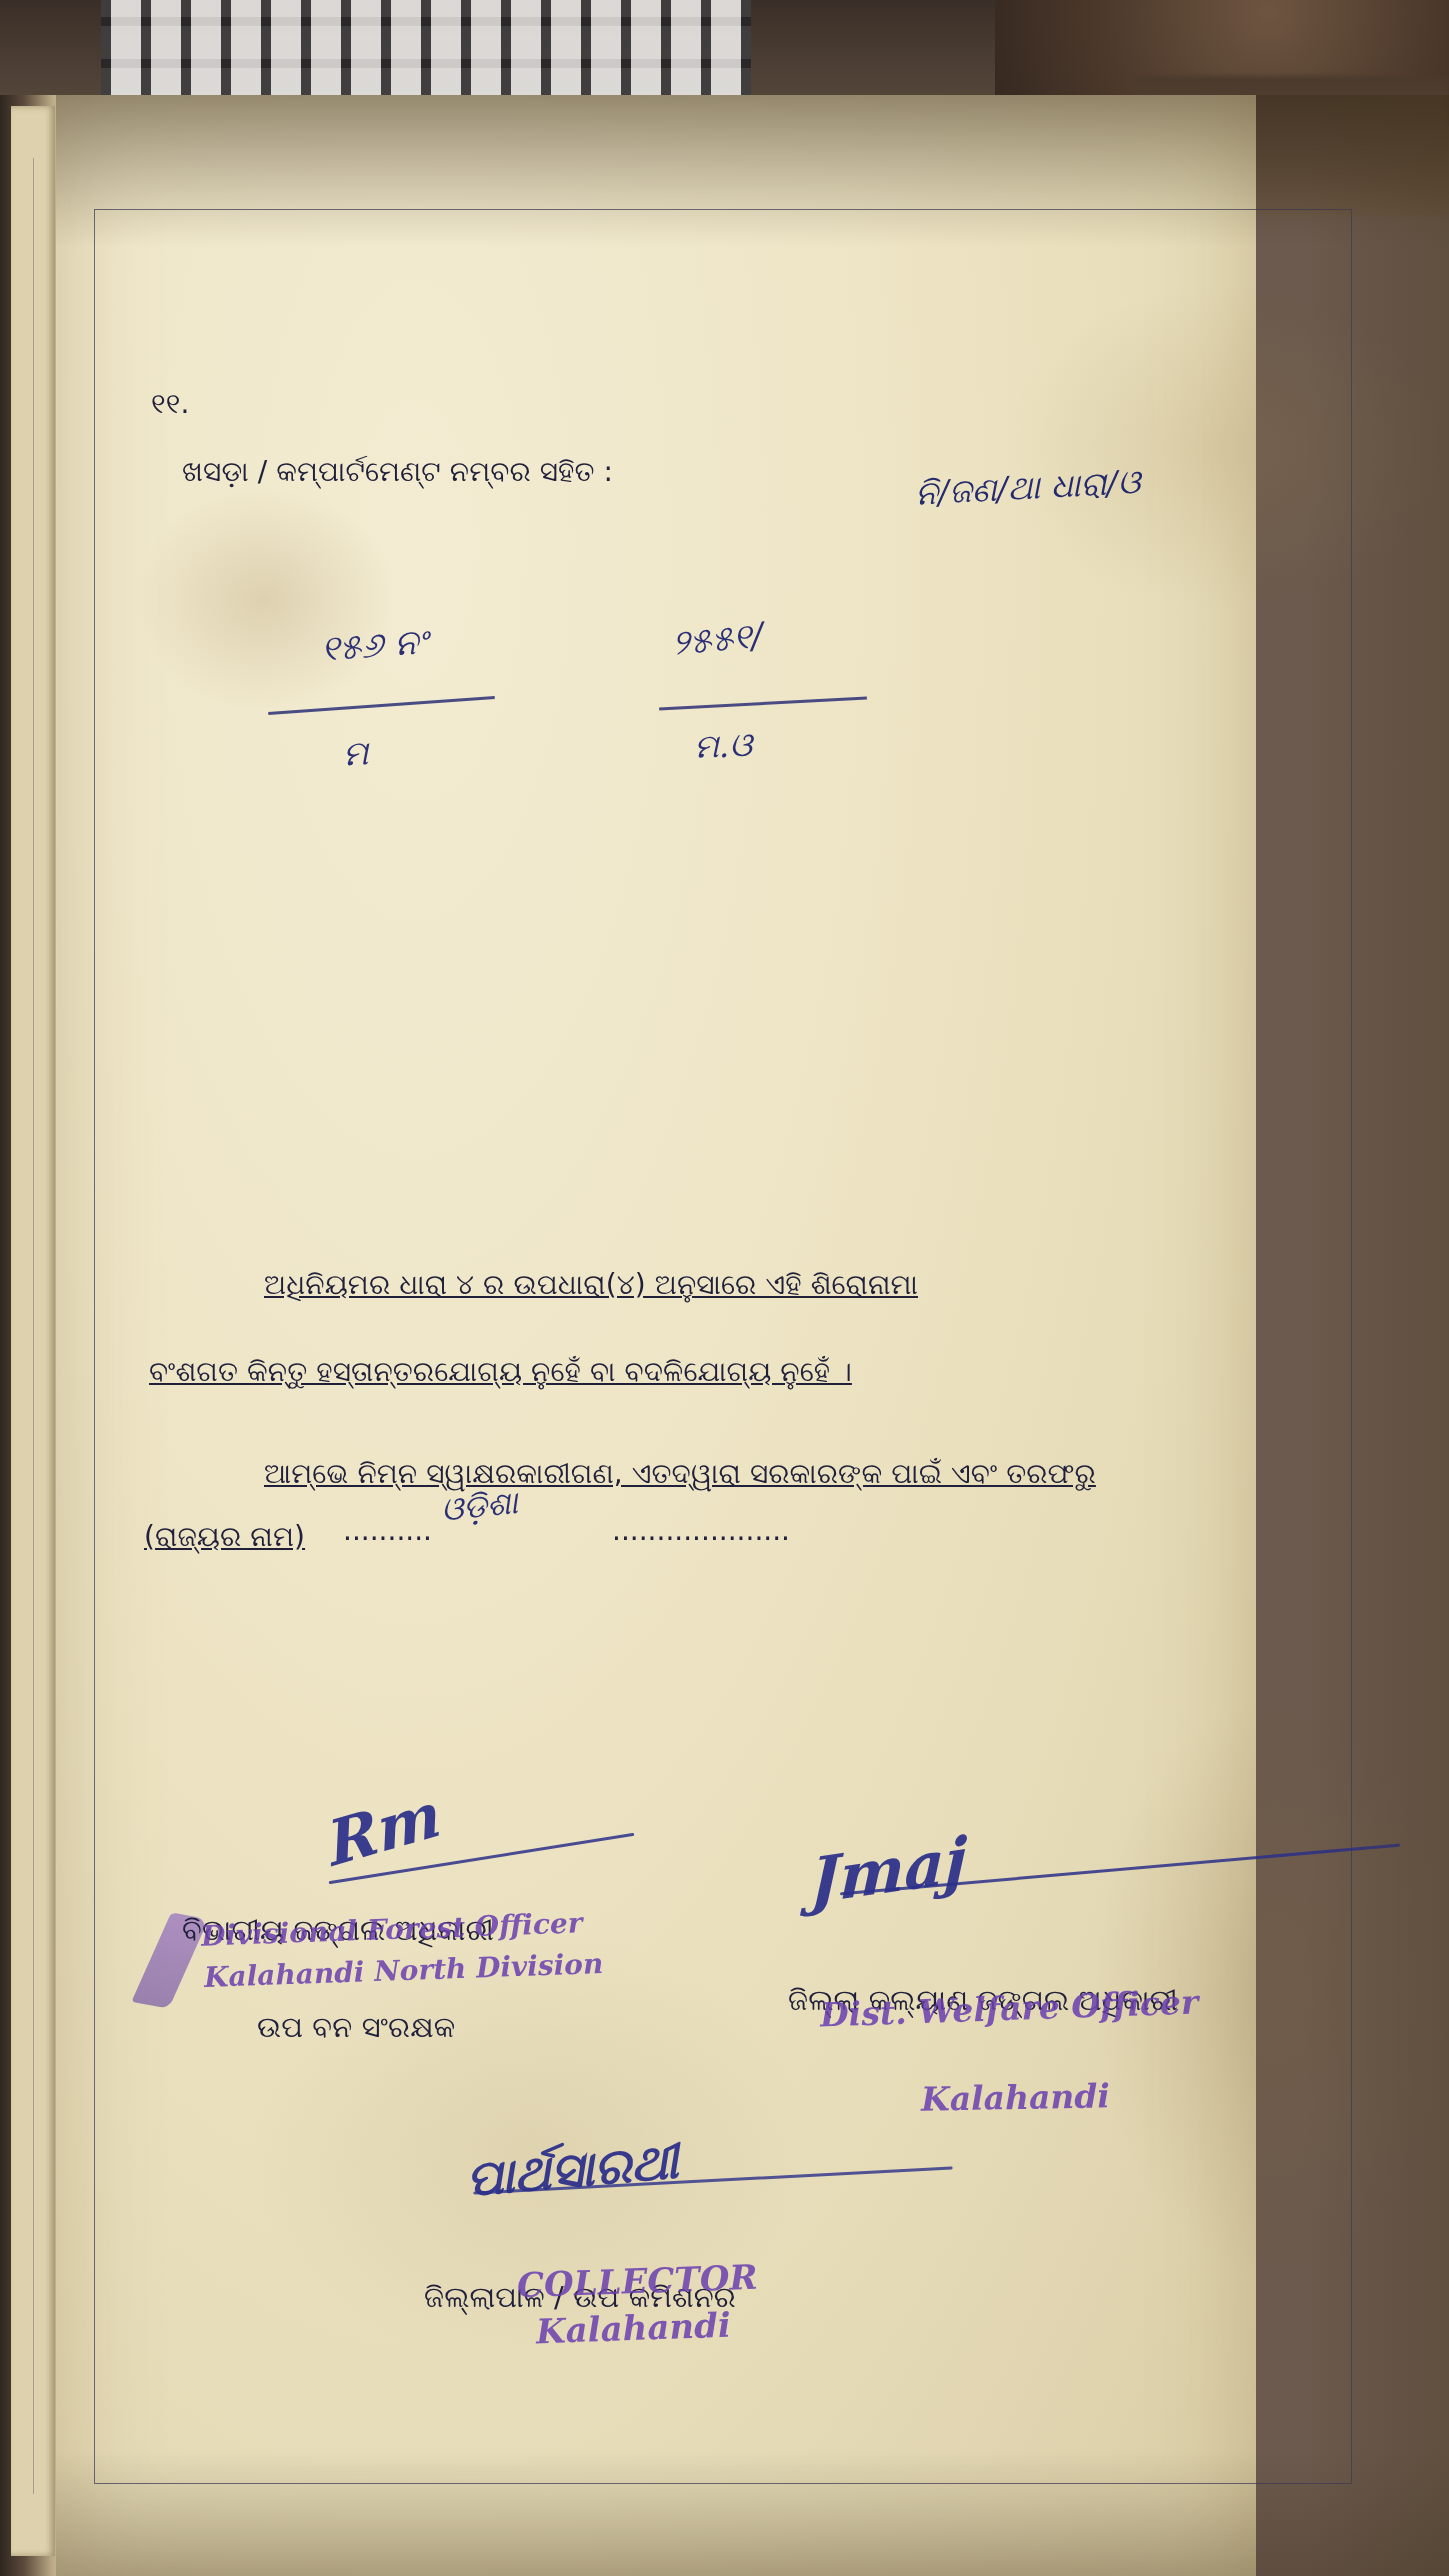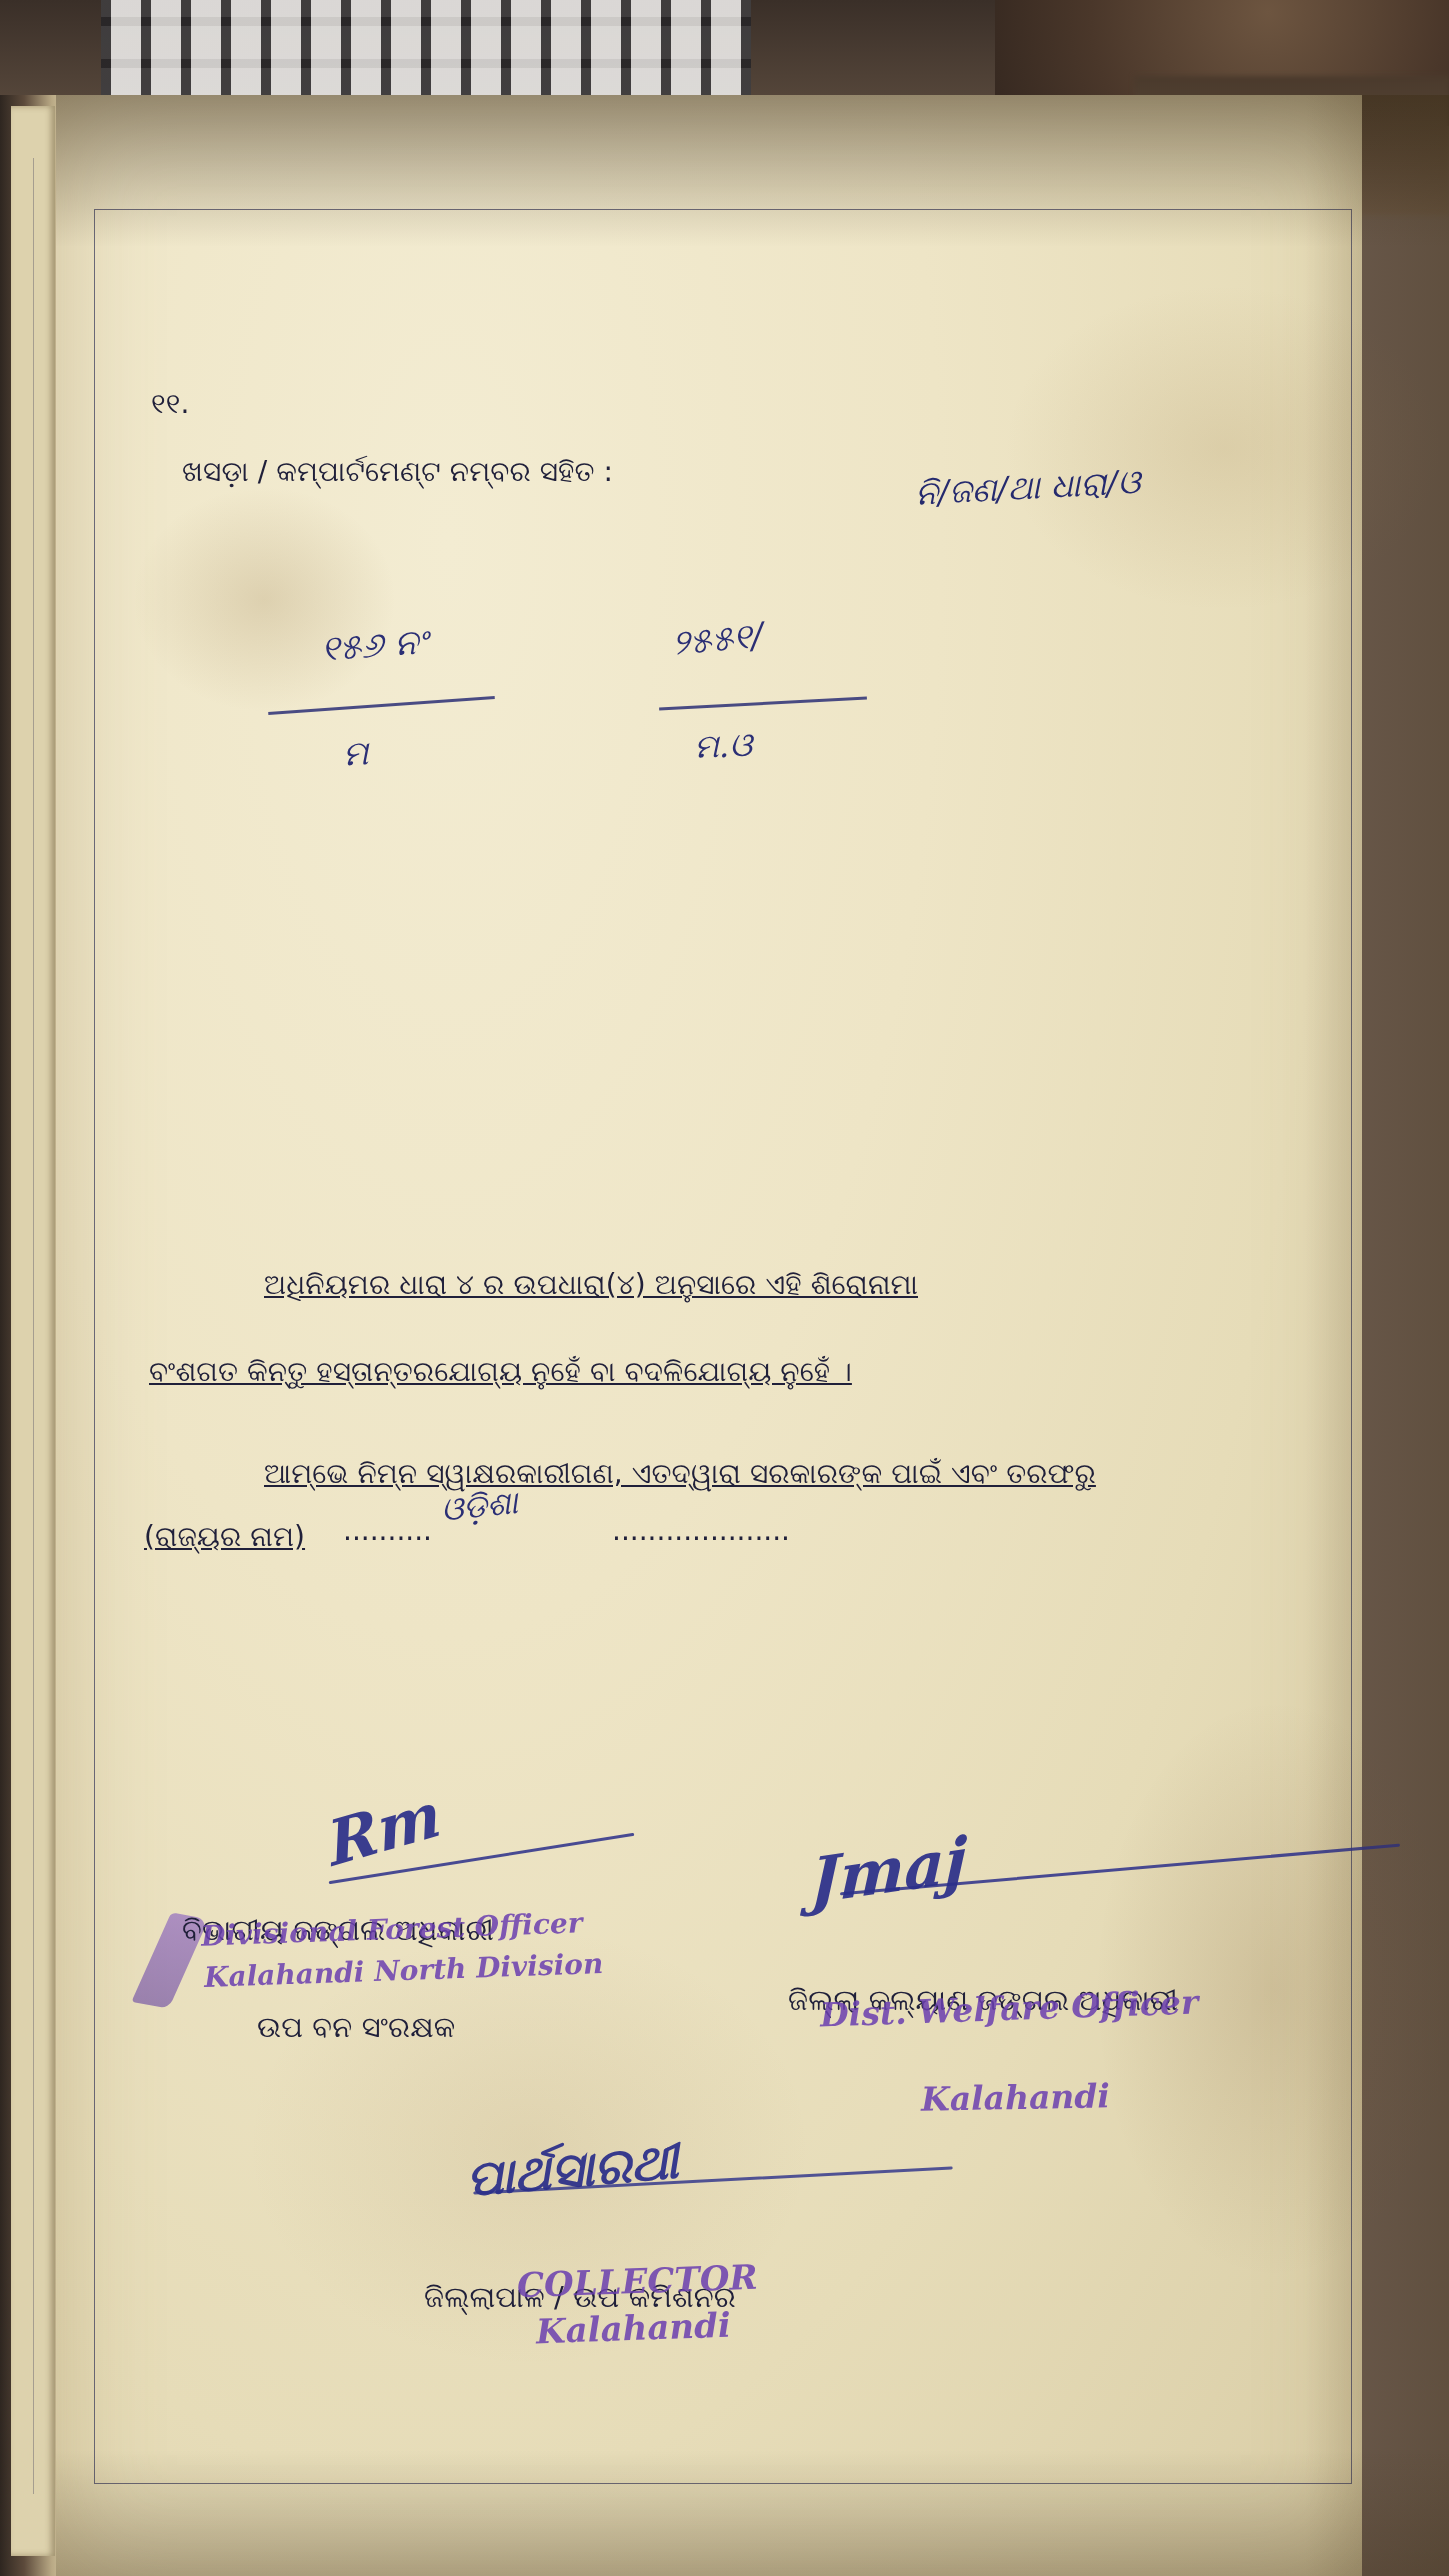--- a/index.html
+++ b/index.html
@@ -72,21 +72,21 @@
     position: absolute;
     left: 33px; top: 158px;
     width: 1.3px; height: 2336px;
     background: rgba(60,60,90,.35);
   }
 
   
   .page {
     position: absolute;
     left: 56px; top: 95px;
-    width: 1306px; height: 2481px;
+    width: 1200px; height: 2481px;
     background:
       radial-gradient(ellipse at 30% 18%, #f3ecd2 0%, #eee5c6 38%, #e6dcb8 68%, #d9cda6 100%);
     box-shadow: inset 0 0 101px rgba(150,125,80,.38);
   }
   
   .stain {
     position: absolute;
     border-radius: 50%;
     pointer-events: none;
   }

